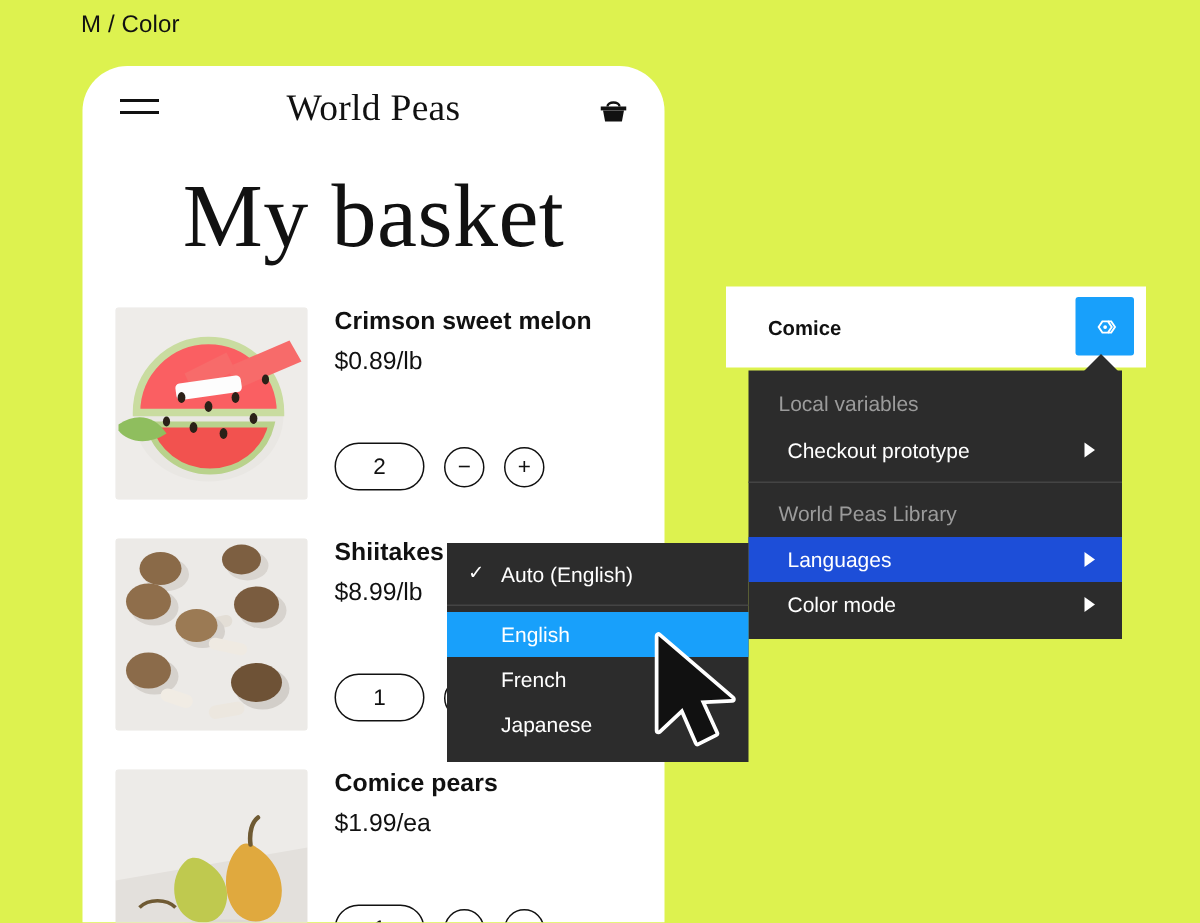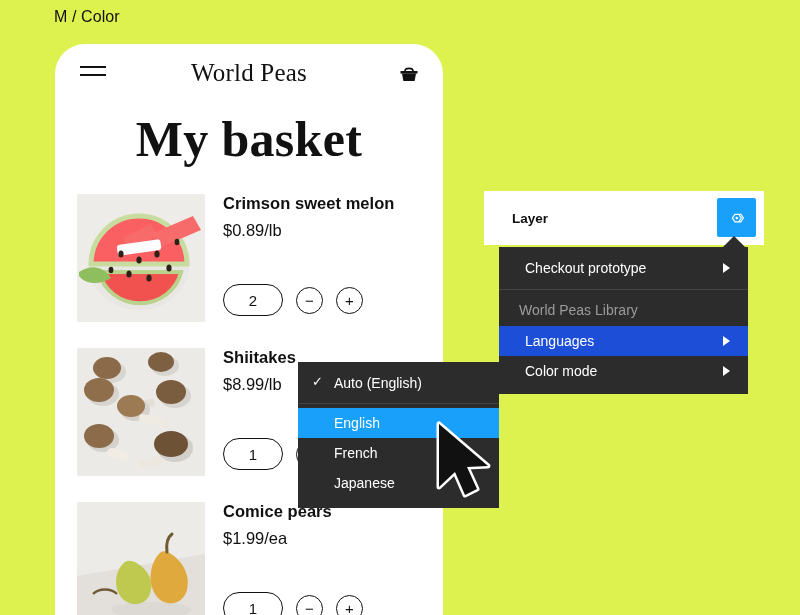--- a/index.html
+++ b/index.html
@@ -69,24 +69,24 @@
   .basket-icon {
     position: absolute;
     right: 22px;
     top: 18px;
     width: 24px;
     height: 24px;
   }
   .page-title {
     text-align: center;
     font-family: "Liberation Serif", serif;
-    font-size: 50px;
+    font-size: 60px;
     color: #111111;
     margin: 8px 0 0 0;
-    font-weight: 700;
+    font-weight: 400;
     letter-spacing: .3px;
   }
 
   
   .products {
     margin-top: 26px;
   }
   .product {
     display: flex;
     align-items: flex-start;
@@ -395,33 +395,34 @@
           <div class="circbtn">−</div>
           <div class="circbtn">+</div>
         </div>
       </div>
     </div>
 
   </div>
 </div>
 
 <div class="layer-panel">
-  <div class="layer-label">Layer</div>
+  <div class="layer-label">Comice</div>
   <div class="lib-btn">
     <svg viewBox="0 0 24 24" width="20" height="20" aria-hidden="true">
       <path d="M9.5 4.5 L14 4.5 L17 9 L14 13.5 L9.5 13.5 L6.5 9 Z" fill="none" stroke="#ffffff" stroke-width="1.5" transform="translate(0,3)"></path>
       <path d="M14 4.5 L16.6 4.5 L19.6 9 L16.6 13.5 L14 13.5" fill="none" stroke="#ffffff" stroke-width="1.5" transform="translate(0,3)"></path>
       <circle cx="11.7" cy="12" r="1.5" fill="#ffffff"></circle>
     </svg>
   </div>
 </div>
 <div class="ctx-caret"></div>
 
 <div class="ctx-menu">
 
+  <div class="ctx-section-label">Local variables</div>
   <div class="ctx-item">
     <span>Checkout prototype</span>
     <span class="arrow"></span>
   </div>
 
   <div class="ctx-divider"></div>
 
   <div class="ctx-section-label">World Peas Library</div>
   <div class="ctx-item selected">
     <span>Languages</span>

